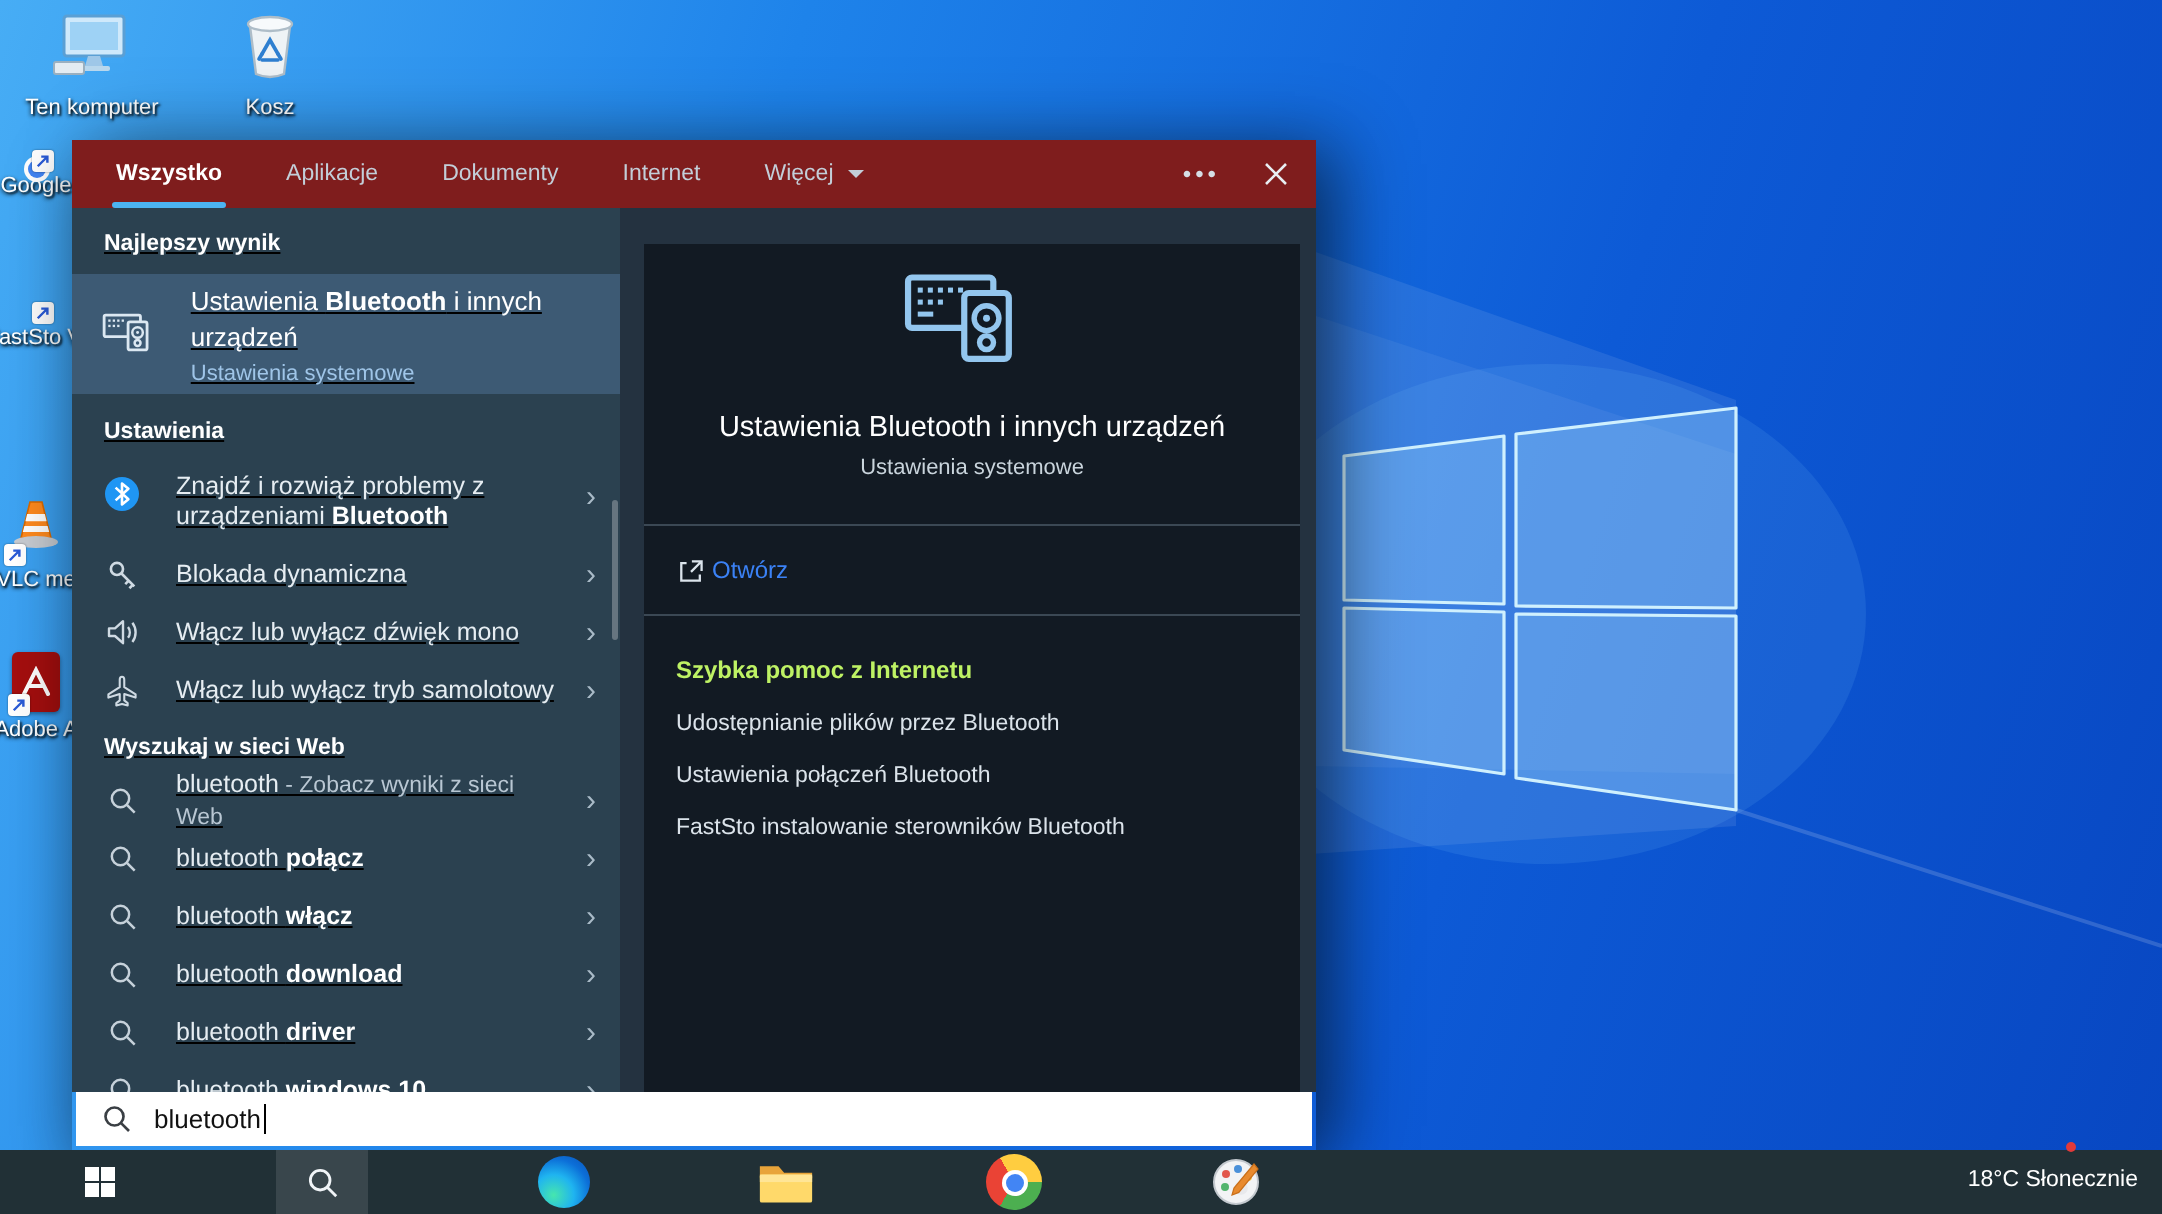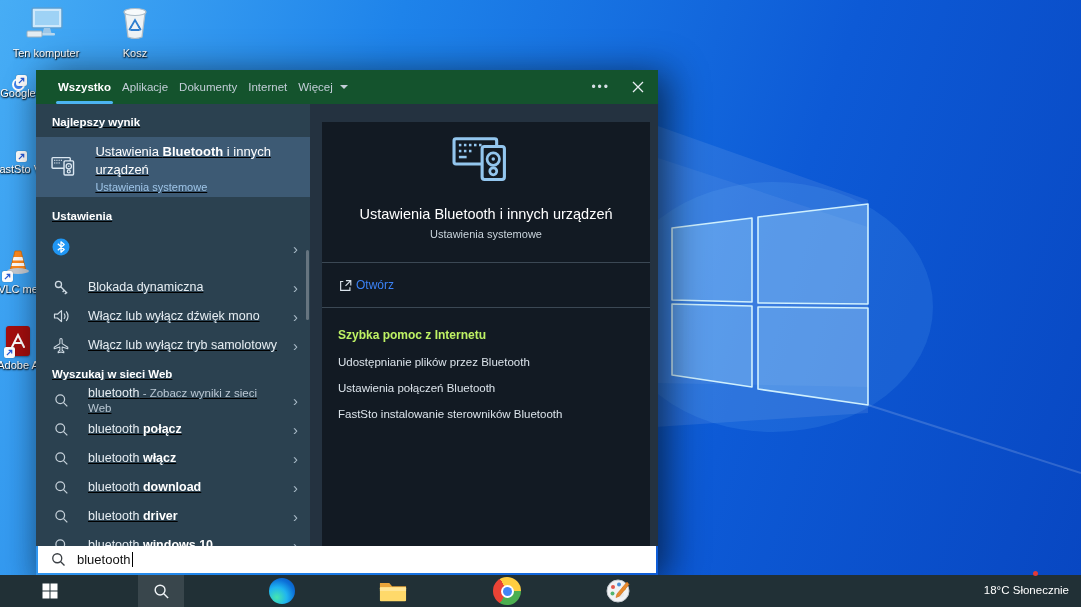--- a/index.html
+++ b/index.html
@@ -22,22 +22,22 @@
   .chrome-ball{width:28px;height:28px;border-radius:50%;position:relative;
     background:conic-gradient(from -150deg,#ea4335 0 120deg,#ffcd40 0 240deg,#4caf50 0 360deg);}
   .chrome-ball .cwhite{position:absolute;left:50%;top:50%;width:13px;height:13px;margin:-6.5px 0 0 -6.5px;border-radius:50%;background:#fff;}
   .chrome-ball .cblue{position:absolute;left:50%;top:50%;width:9px;height:9px;margin:-4.5px 0 0 -4.5px;border-radius:50%;background:#4285f4;}
   .fast-sq{width:26px;height:26px;border-radius:4px;background:linear-gradient(135deg,#f4c48e,#d8874a);position:relative;box-shadow:0 1px 2px rgba(0,0,0,.4);}
   .fast-sq .photo{position:absolute;left:4px;top:4px;right:4px;bottom:4px;background:#fdf6ec;border-radius:2px;overflow:hidden;}
   .adobe-sq{width:24px;height:30px;border-radius:3px;background:#a50f0f;display:flex;align-items:center;justify-content:center;box-shadow:0 1px 2px rgba(0,0,0,.4);}
   
   .panel{position:absolute;left:36px;top:70px;width:622px;height:505px;z-index:5;
     box-shadow:14px 0 34px rgba(0,0,0,.38),0 12px 30px rgba(0,0,0,.35);}
-  .tabbar{position:absolute;left:0;top:0;right:0;height:34px;background:#14532d;
-    display:flex;align-items:center;padding-left:22px;gap:11px;box-sizing:border-box;}
+  .tabbar{position:absolute;left:0;top:0;right:0;height:34px;background:#7f1d1d;
+    display:flex;align-items:center;padding-left:22px;gap:32px;box-sizing:border-box;}
   .tab{font-size:11.5px;color:#c3ced8;position:relative;height:34px;display:flex;align-items:center;cursor:pointer;}
   .tab.active{color:#fff;font-weight:bold;}
   .tab .underline{position:absolute;left:-2px;right:-2px;bottom:0;height:3px;border-radius:2px;background:#4cb4f2;}
   .tab .dropcaret{width:0;height:0;border-left:4px solid transparent;border-right:4px solid transparent;
     border-top:4.5px solid #c3ced8;margin-left:7px;}
   .winctl{position:absolute;right:14px;top:0;height:34px;display:flex;align-items:center;gap:22px;}
   .dots{font-size:12px;letter-spacing:2px;color:#d6dee5;cursor:pointer;}
   .closex{cursor:pointer;display:flex;align-items:center;}
   .pbody{position:absolute;left:0;top:34px;right:0;bottom:29px;display:flex;overflow:hidden;text-decoration:underline;}
   .leftcol{width:274px;background:#2b4150;position:relative;box-sizing:border-box;overflow:hidden;flex:none;}
@@ -258,20 +258,21 @@
 
       <div class="lheader h2">Ustawienia</div>
 
       <div class="row two">
         <span class="ric">
           <svg width="18" height="18" viewBox="0 0 18 18">
             <circle cx="9" cy="9" r="8.5" fill="#1f96f4"></circle>
             <path d="M5.8,5.8 L12.2,11.6 L9,14.2 V3.8 L12.2,6.4 L5.8,12.2" stroke="#fff" stroke-width="1.3" fill="none" stroke-linejoin="round"></path>
           </svg>
         </span>
+        <span class="rtxt"><span>Znajdź i rozwiąż problemy z urządzeniami </span><b>Bluetooth</b></span>
         <span class="chev">›</span>
       </div>
 
       <div class="row">
         <span class="ric">
           <svg width="17" height="17" viewBox="0 0 18 18">
             <circle cx="5.8" cy="5.8" r="3.2" fill="none" stroke="#cfdae3" stroke-width="1.4"></circle>
             <path d="M8.2,8.2 L15,15 M12,12 l-1.8,1.8 M14.2,14.2 l-1.8,1.8" stroke="#cfdae3" stroke-width="1.4" fill="none"></path>
           </svg>
         </span>

